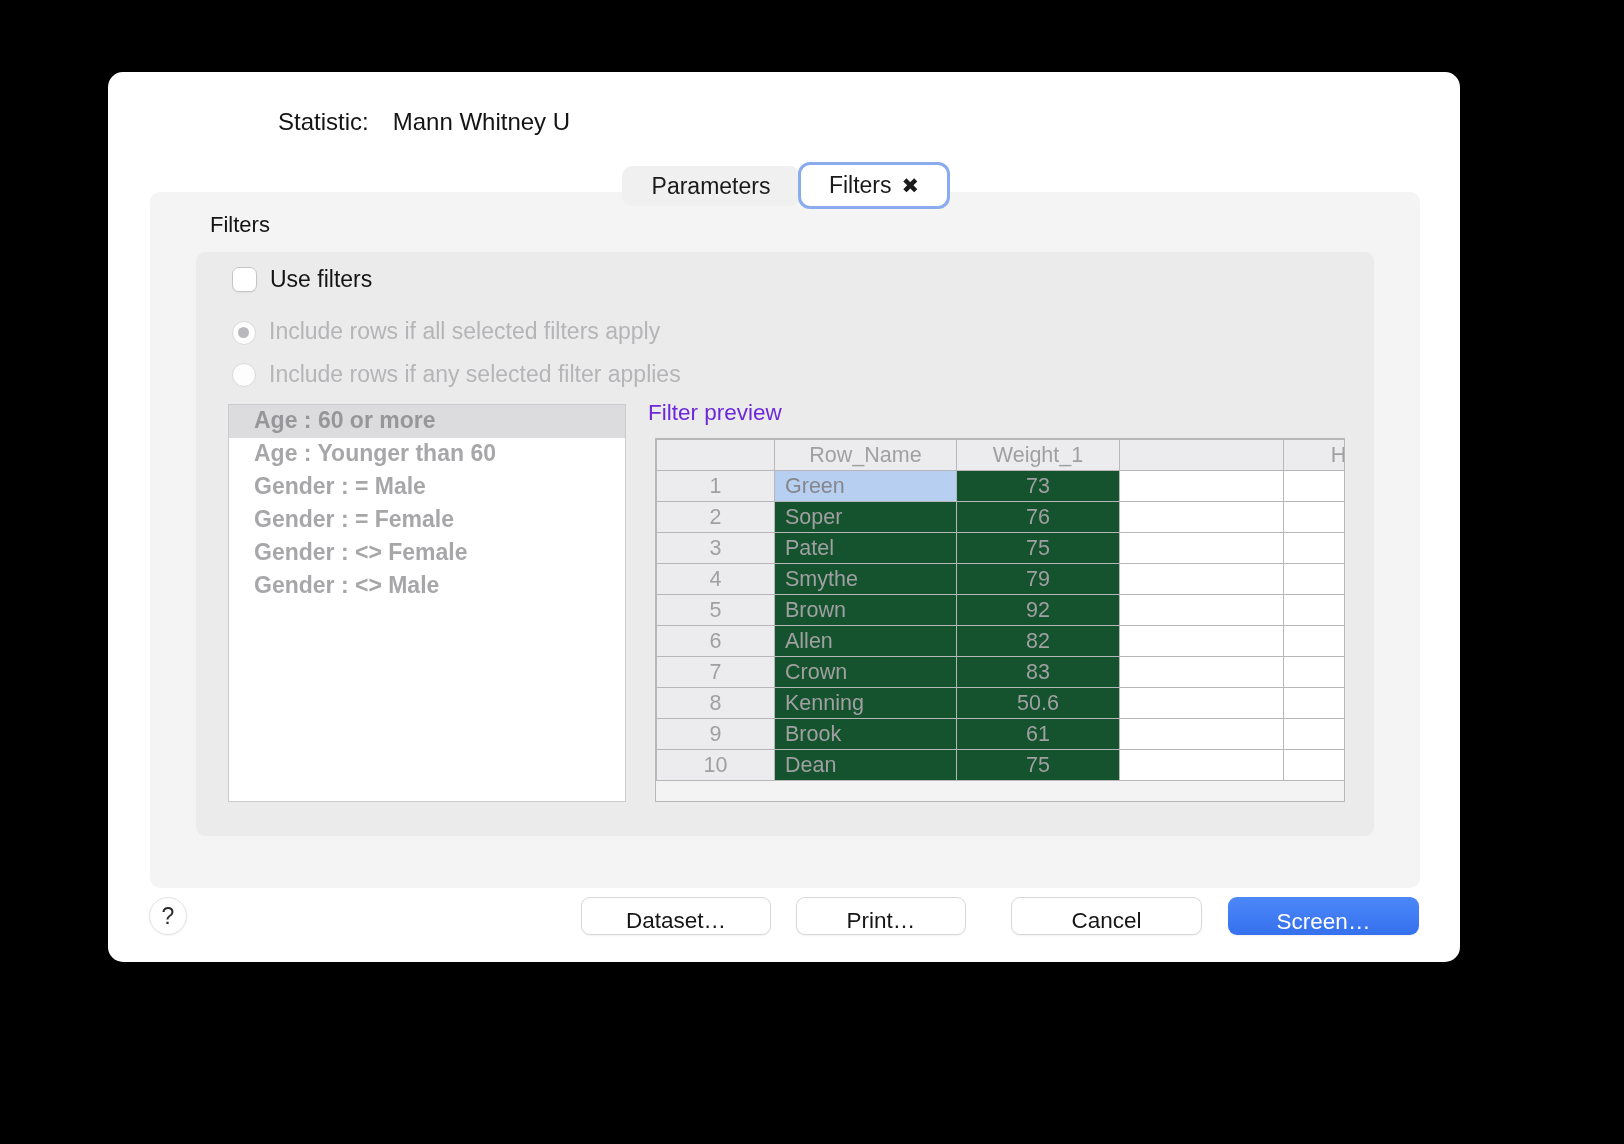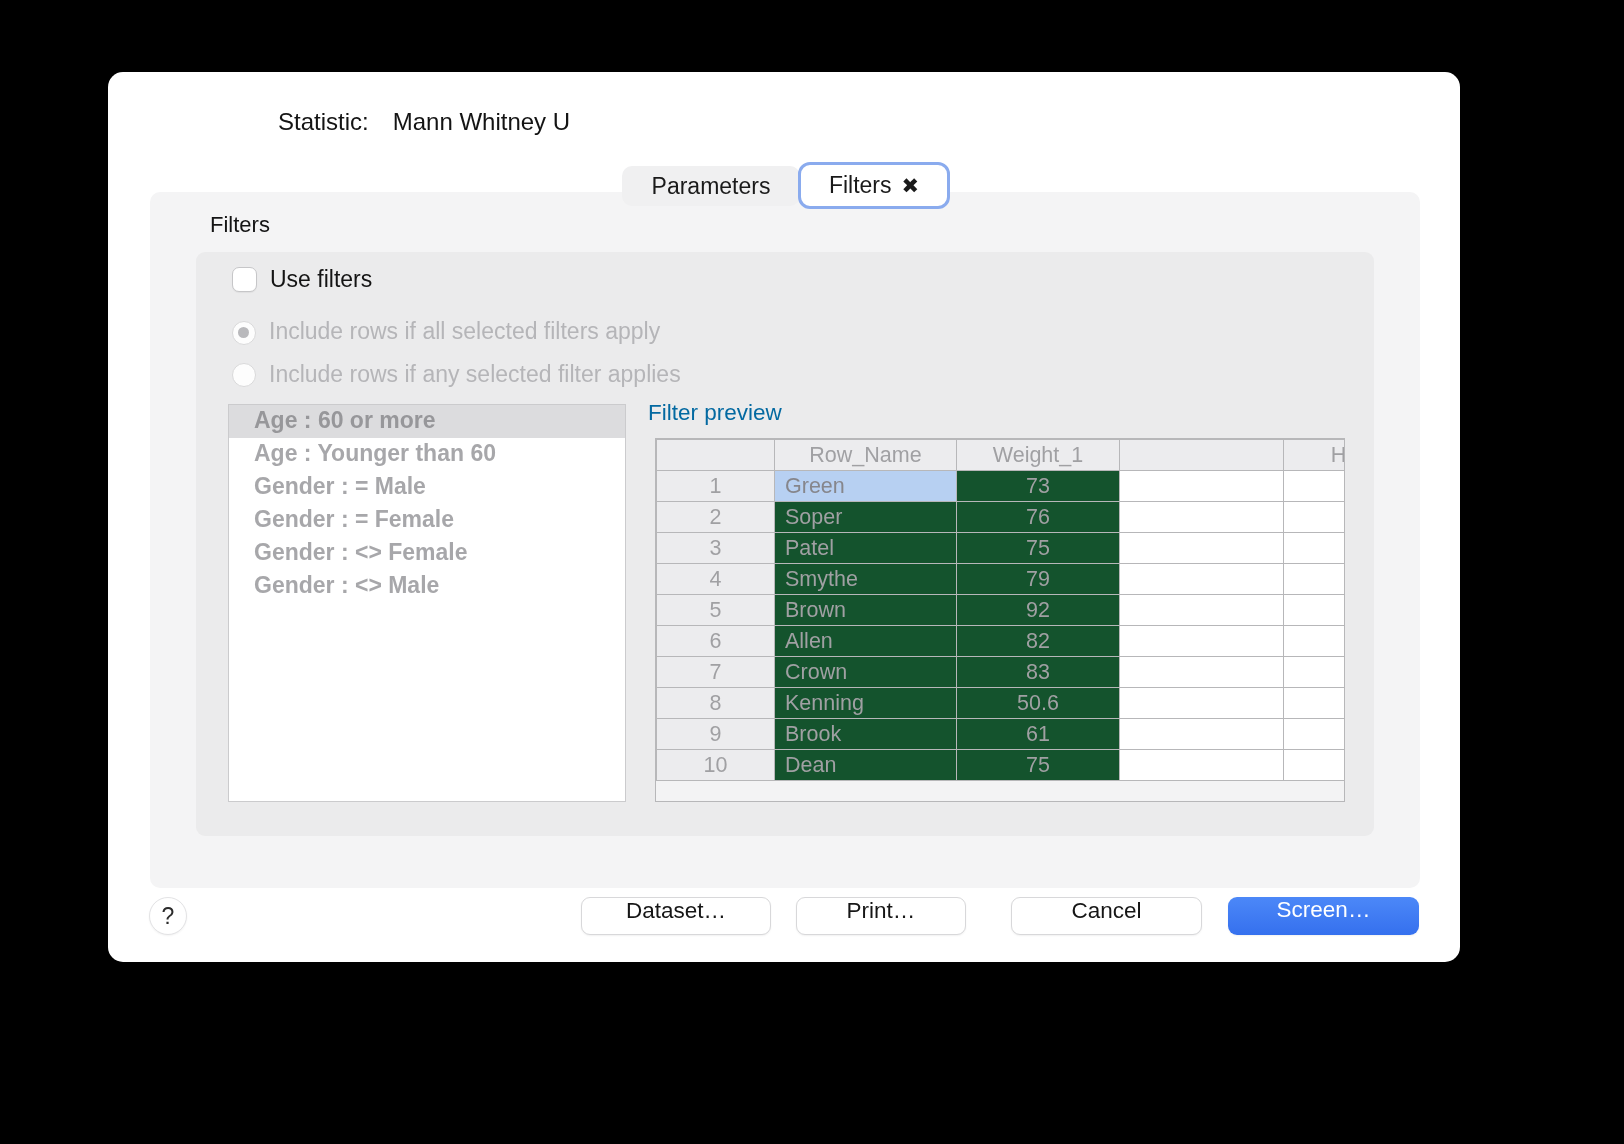--- a/index.html
+++ b/index.html
@@ -39,34 +39,34 @@
   .radio-row.r1{top:66px;align-items:flex-end;}
   .radio-row.r2{top:109px;}
   .radio{width:24px;height:24px;border-radius:50%;background:#fdfdfd;border:1.5px solid #d9d9da;box-sizing:border-box;position:relative;}
   .radio.selected::after{content:"";position:absolute;left:5px;top:5px;width:11px;height:11px;border-radius:50%;background:#b9b9bc;}
   .radio-row .lbl{font-size:23px;color:#b5b5b8;}
   
   .listbox{position:absolute;left:32px;top:152px;width:398px;height:398px;background:#fff;border:1.5px solid #cbcbcd;box-sizing:border-box;overflow:hidden;}
   .list-item{height:33px;line-height:31px;padding-left:25px;font-size:23px;color:#a7a7aa;white-space:nowrap;font-weight:bold;}
   .list-item.selected{background:var(--list-sel);color:#97979a;}
   
-  .preview-label{position:absolute;left:452px;top:148px;font-size:22.5px;color:#0369a1;}
+  .preview-label{position:absolute;left:452px;top:148px;font-size:22.5px;color:#6d28d9;}
   .preview-table-wrap{position:absolute;left:459px;top:186px;width:690px;height:364px;border:1.5px solid #b7b7b9;background:#14532d;box-sizing:border-box;overflow:hidden;}
   table.grid{border-collapse:collapse;table-layout:fixed;width:737px;}
   .grid th,.grid td{border:1.5px solid #b7b7b9;height:31px;padding:0;font-size:21.5px;font-weight:normal;color:#a0a0a3;overflow:hidden;white-space:nowrap;box-sizing:border-box;}
   .grid th{background:#ececee;text-align:center;}
   .grid td.rownum{background:#ececee;text-align:center;}
   .grid td.name{text-align:left;padding-left:10px;}
   .grid td.weight{text-align:center;}
   .grid td.extra,.grid td.extra2{background:#fff;}
   .grid td.selected{background:var(--cell-sel);color:#86868c;}
   .scroll-strip{position:absolute;left:0;right:0;bottom:0;height:20px;background:#f3f3f4;}
   
   .help-btn{position:absolute;left:41px;top:825px;width:38px;height:38px;border-radius:50%;background:#fff;border:1.5px solid #e3e3e5;box-sizing:border-box;box-shadow:0 1px 2px rgba(0,0,0,.05);display:flex;align-items:center;justify-content:center;font-size:23px;color:#2b2b2b;}
-  .btn{position:absolute;top:825px;height:38px;border-radius:9px;background:#fff;border:1px solid #d8d8da;box-sizing:border-box;box-shadow:0 1px 2px rgba(0,0,0,.06);display:flex;align-items:flex-start;justify-content:center;font-size:22.5px;color:#161616;}
+  .btn{position:absolute;top:825px;height:38px;border-radius:9px;background:#fff;border:1px solid #d8d8da;box-sizing:border-box;box-shadow:0 1px 2px rgba(0,0,0,.06);display:flex;align-items:flex-end;justify-content:center;font-size:22.5px;color:#161616;}
   .btn.primary{background:linear-gradient(#4c88f8,#3570ee);border:none;color:#fff;}
   .btn-dataset{left:473px;width:190px;}
   .btn-print{left:688px;width:170px;}
   .btn-cancel{left:903px;width:191px;}
   .btn-screen{left:1120px;width:191px;}
 </style>
 </head>
 <body>
 
 <div class="dialog">

